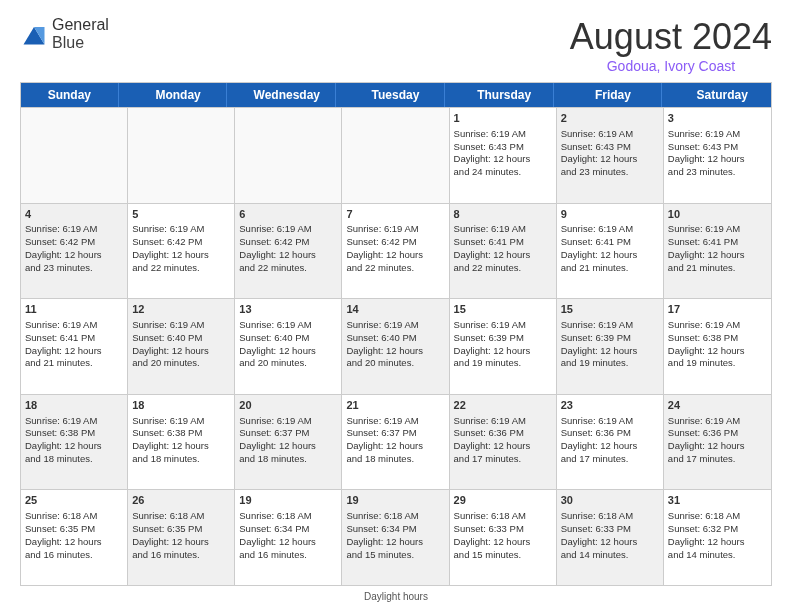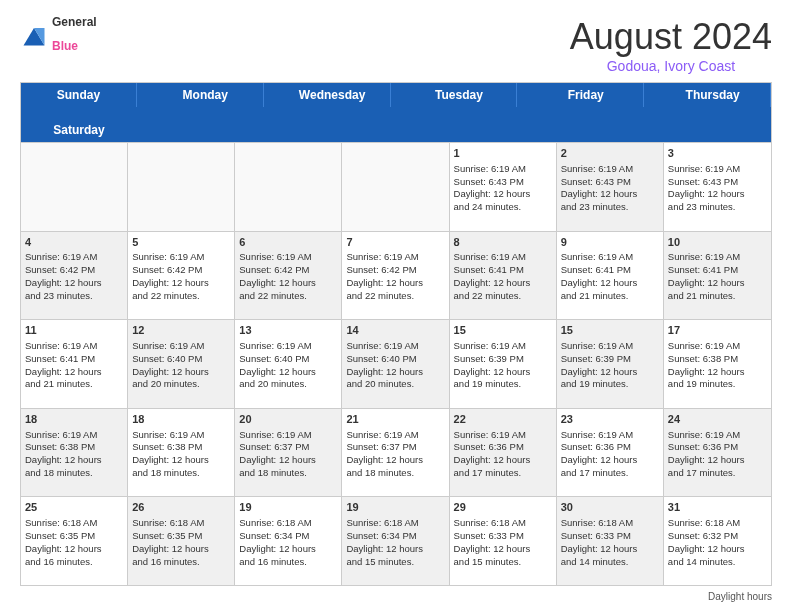--- a/index.html
+++ b/index.html
@@ -22,27 +22,27 @@
       justify-content: space-between;
       align-items: flex-start;
       margin-bottom: 8px;
     }
     .logo {
       display: flex;
       align-items: center;
       gap: 4px;
     }
     .logo-text {
-      font-size: 12px;
-      font-weight: bold;
+      font-size: 16px;
+      font-weight: normal;
       line-height: 1.1;
     }
     .logo-text span { display: block; }
     .logo-text .general { color: #333; }
-    .logo-text .blue { color: #ec4899; margin-top: 11px; }
+    .logo-text .blue { color: #404040; }
     .logo-icon {
       width: 28px;
       height: 28px;
     }
     .title-block {
       text-align: center;
     }
     .month-title {
       font-size: 36px;
       color: #333;
@@ -53,21 +53,21 @@
       color: #8b5cf6;
     }
     .calendar {
       flex: 1;
       display: flex;
       flex-direction: column;
       border: 1px solid #ccc;
     }
     .cal-header {
       display: grid;
-      grid-template-columns: repeat(6, 1fr);
+      grid-template-columns: repeat(7, 1fr);
       background: #1a5fb4;
       gap: 11px;
     }
     .cal-header-cell {
       color: #fff;
       font-size: 12px;
       font-weight: bold;
       text-align: center;
       padding: 5px 2px;
       border-right: 1px solid #3a7fd4;
@@ -98,21 +98,21 @@
     .cal-cell.shaded { background: #f0f0f0; }
     .day-num {
       font-size: 11px;
       font-weight: bold;
       margin-bottom: 2px;
     }
     .footer {
       margin-top: 5px;
       font-size: 10px;
       color: #555;
-      text-align: right;
+      text-align: center;
     }
   </style>
 </head>
 <body>
 
 <div class="page">
   <div class="header">
     <div class="logo">
       <svg class="logo-icon" viewBox="0 0 32 32" xmlns="http://www.w3.org/2000/svg">
         <polygon points="4,28 16,8 28,28" fill="#1a5fb4"></polygon>
@@ -128,22 +128,22 @@
       <div class="subtitle">Godoua, Ivory Coast</div>
     </div>
   </div>
 
   <div class="calendar">
     <div class="cal-header" id="cal-header-row">
         <div class="cal-header-cell">Sunday</div>
         <div class="cal-header-cell">Monday</div>
         <div class="cal-header-cell">Wednesday</div>
         <div class="cal-header-cell">Tuesday</div>
+        <div class="cal-header-cell">Thursday</div>
         <div class="cal-header-cell">Friday</div>
-        <div class="cal-header-cell">Thursday</div>
         <div class="cal-header-cell">Saturday</div>
       </div>
     <div class="cal-body" id="cal-body">
         <div class="cal-row">
           <div class="cal-cell empty"></div>
           <div class="cal-cell empty"></div>
           <div class="cal-cell empty"></div>
           <div class="cal-cell empty"></div>
           <div class="cal-cell">
             <div class="day-num">1</div>

